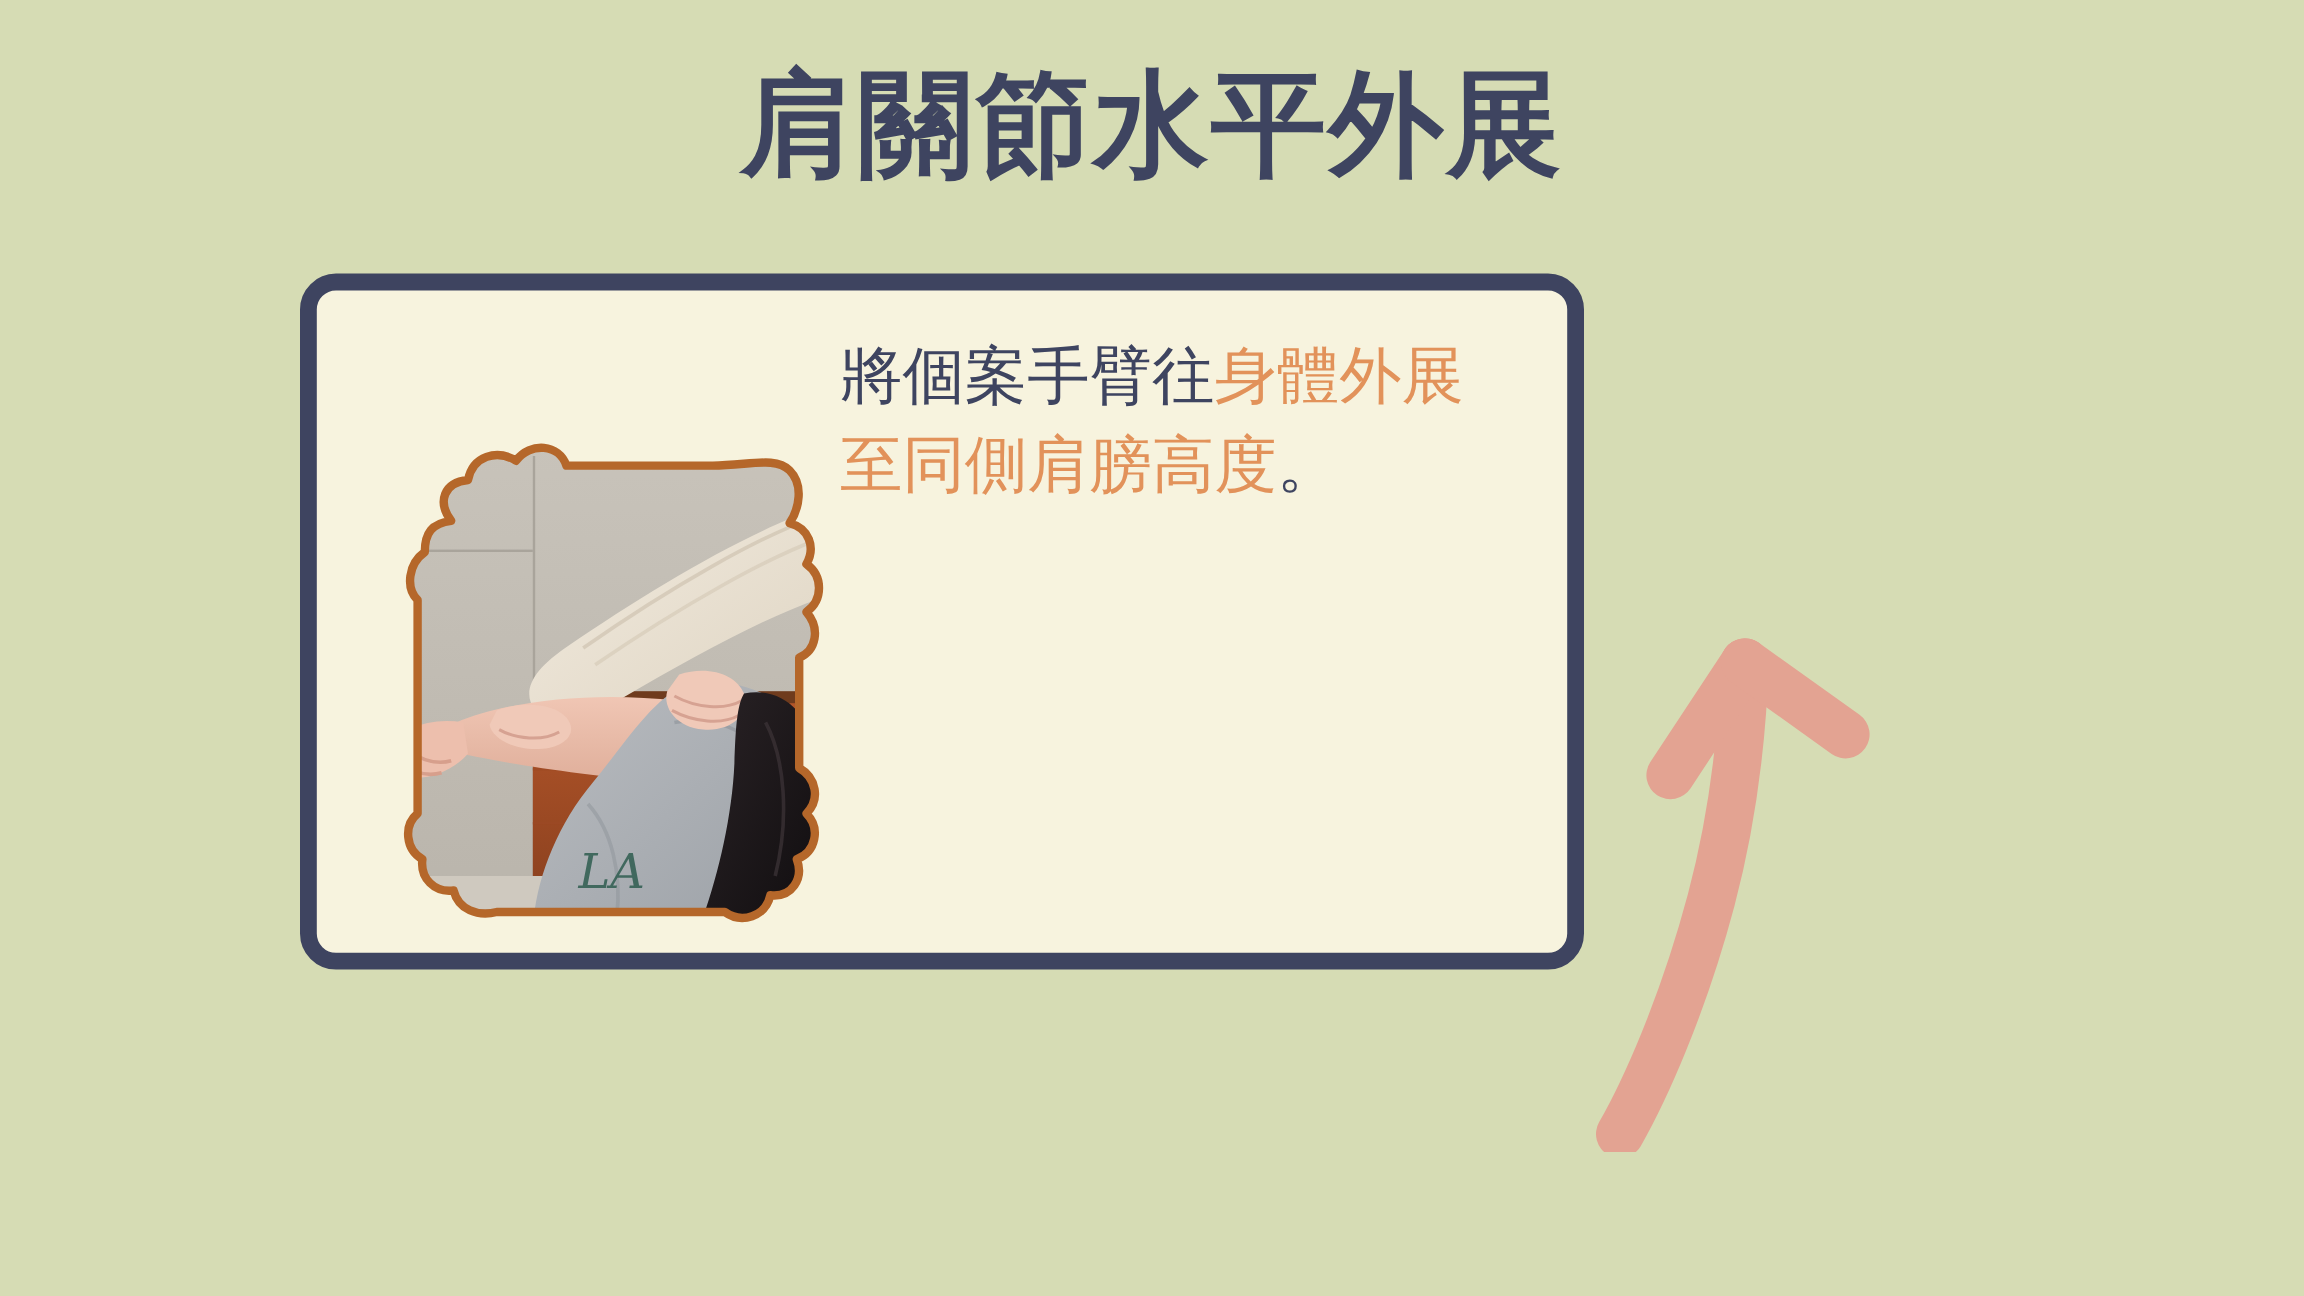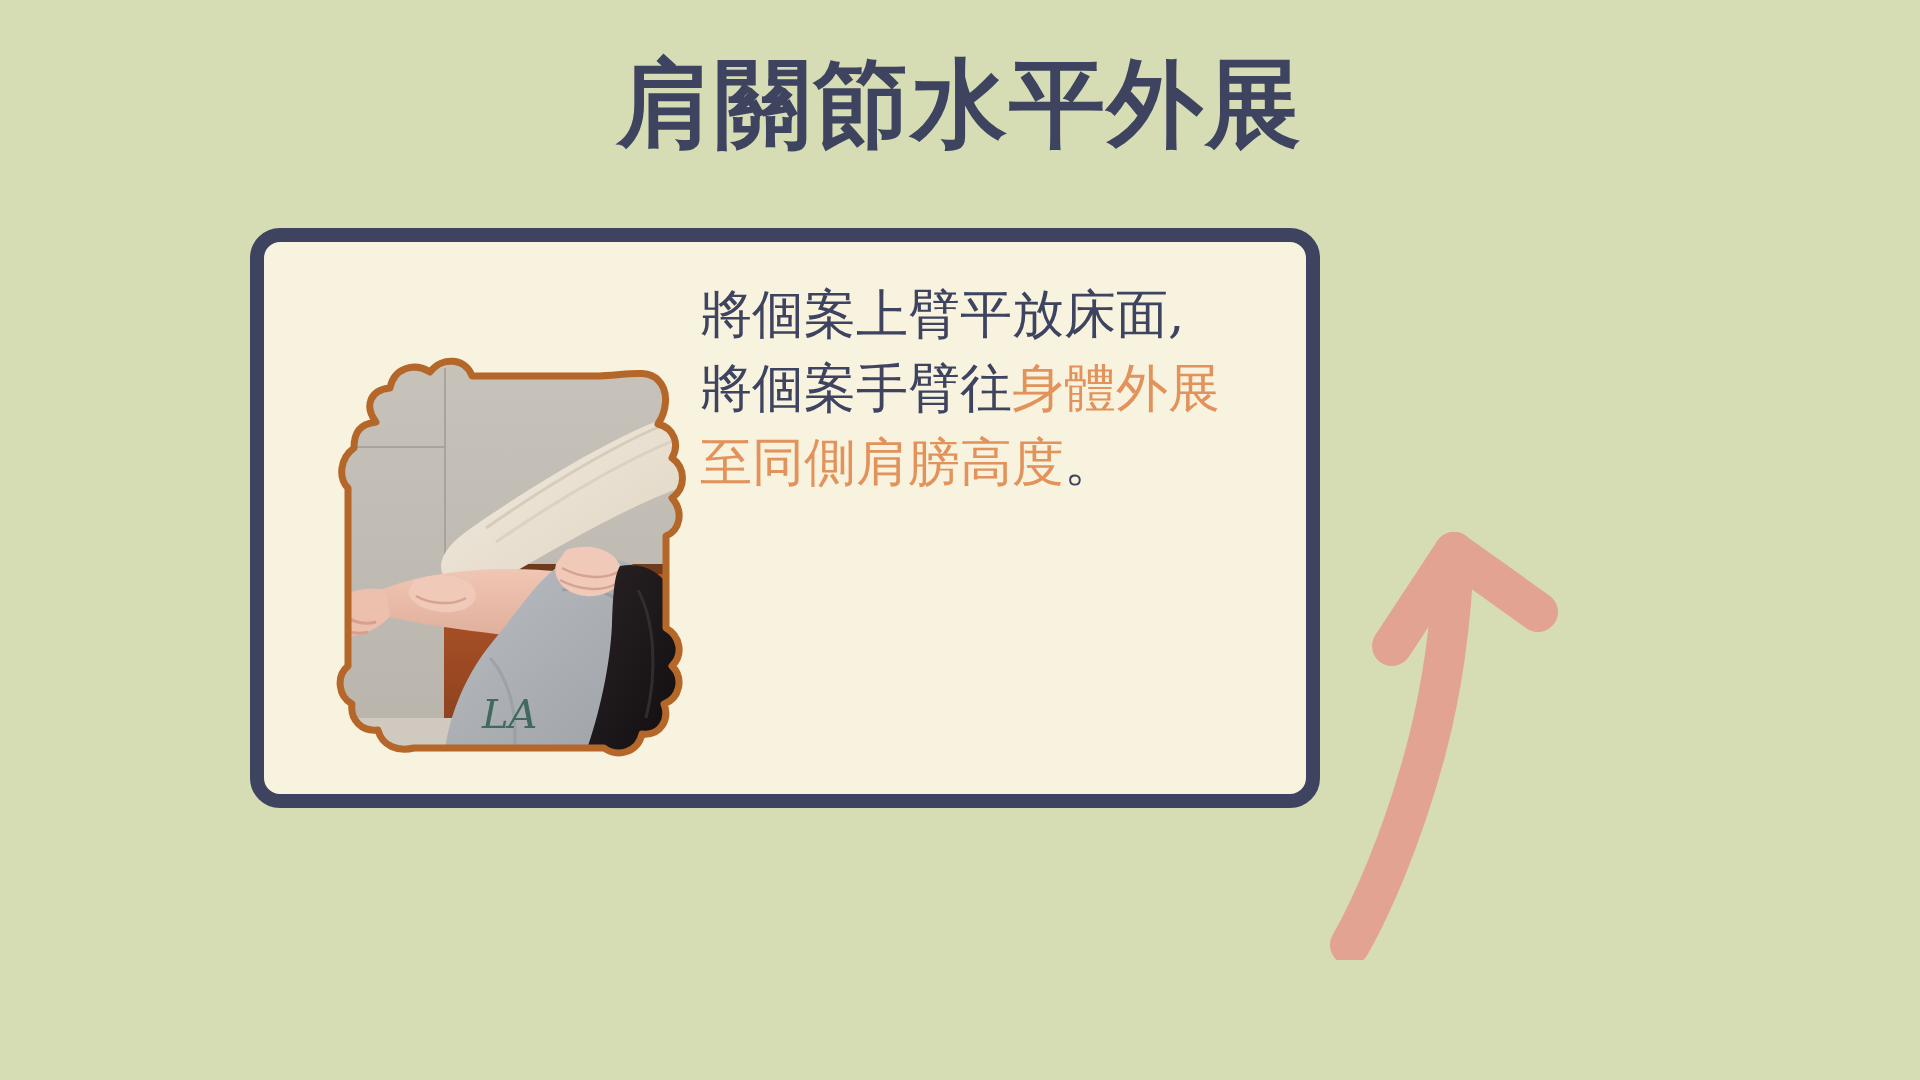--- a/index.html
+++ b/index.html
@@ -59,21 +59,21 @@
     box-sizing: border-box;
     background: #f7f3de;
     border: 14px solid #3e4460;
     border-radius: 30px;
   }
 
   
   #photo-frame {
     position: absolute;
     left: 30px;
-    top: 86px;
+    top: 98px;
     width: 420px;
     height: 440px;
   }
   #photo-frame svg {
     display: block;
     width: 420px;
     height: 440px;
   }
 
   
@@ -246,19 +246,18 @@
                  C 104 424, 88 418, 84 402
                  C 68 404, 56 392, 58 376
                  C 44 368, 42 348, 54 338
                  L 54 160
                  C 44 150, 46 130, 60 120 Z" fill="none" stroke="#b5672a" stroke-width="7" stroke-linejoin="round"></path>
       </svg>
     </div>
 
     <div id="instruction-text" style="color: rgb(62, 68, 96);">
 
-    <div class="line"><span class="">將個案上臂平放床面,</span></div>
         <div class="line"><span class="">將個案手臂往</span><span class="hl" style="color: rgb(226, 146, 90);">身體外展</span></div>
         <div class="line"><span class="hl" style="color: rgb(226, 146, 90); margin-top: 34px;">至同側肩膀高度</span><span class="">。</span></div>
       </div>
 
   </div>
 </div>
 
 </body></html>

